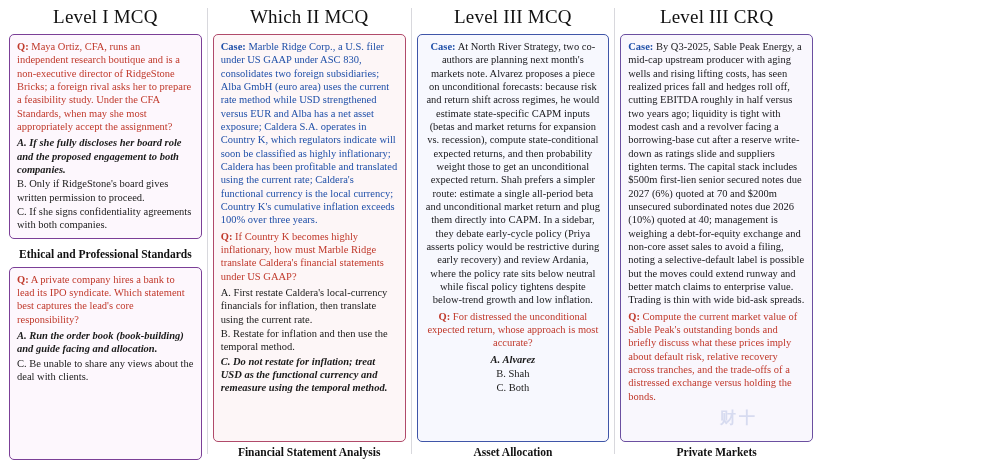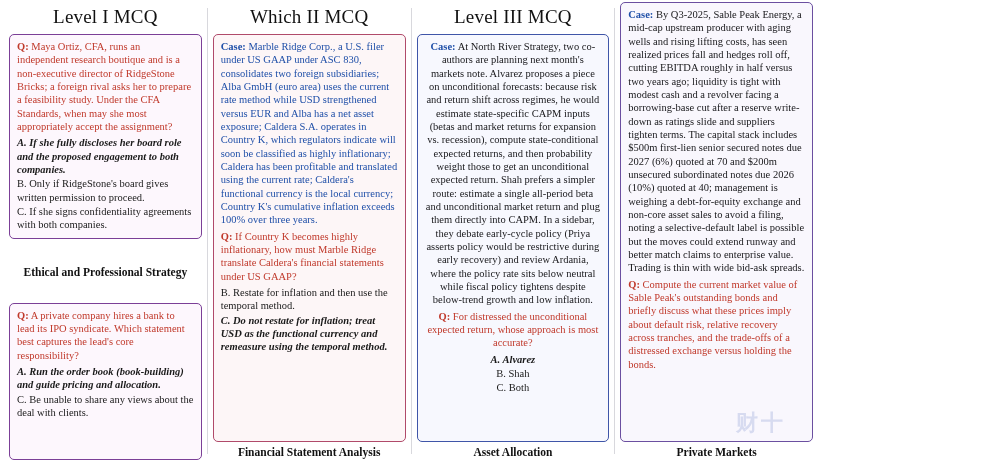--- a/index.html
+++ b/index.html
@@ -30,21 +30,21 @@
     font-size: 19px;
     font-family: "Liberation Serif", serif;
     color: #111;
     padding: 4px 0 6px 0;
     letter-spacing: 0.2px;
   }
   .col-body {
     flex: 1 1 auto;
     display: flex;
     flex-direction: column;
-    gap: 23px;
+    gap: 5px;
     min-height: 0;
     border-radius: 25px;
   }
   .card {
     border: 1.5px solid #3b4ea8;
     border-radius: 5px;
     padding: 5px 7px 6px 7px;
     background: #fdfaff;
     font-size: 10.5px;
     line-height: 1.27;
@@ -84,62 +84,63 @@
   }
   .watermark {
     position: absolute;
     pointer-events: none;
     color: rgba(80,110,190,0.20);
     font-family: "Liberation Sans", sans-serif;
     font-weight: bold;
     white-space: nowrap;
   }
   .wm1 { left: 300px; top: 348px; font-size: 26px; letter-spacing: 2px; }
-  .wm2 { left: 736px; top: 408px; font-size: 22px; letter-spacing: 3px; font-family: Liberation Mono, monospace; }
+  .wm2 { left: 720px; top: 408px; font-size: 16px; letter-spacing: 3px; font-family: Liberation Mono, monospace; }
 </style>
 </head>
 <body>
 
 <div class="board">
 
   <div class="column">
     <div class="col-title">Level I MCQ</div>
     <div class="col-body">
       <div class="card c1 half">
         <p>
           <span class="lead">Q:</span><span class="qtext-red"> Maya Ortiz, CFA, runs an independent research boutique and is a non-executive director of RidgeStone Bricks; a foreign rival asks her to prepare a feasibility study. Under the CFA Standards, when may she most appropriately accept the assignment?</span>
         </p>
         <p class="opt correct">A. If she fully discloses her board role and the proposed engagement to both companies.</p>
         <p class="opt">B. Only if RidgeStone's board gives written permission to proceed.</p>
         <p class="opt">C. If she signs confidentiality agreements with both companies.</p>
       </div>
-      <div class="footer">Ethical and Professional Strategy</div>
+      <div class="footer">Ethical and Professional Standards</div>
       <div class="card c1 tall">
         <p>
           <span class="lead">Q:</span><span class="qtext-red"> A private company hires a bank to lead its IPO syndicate. Which statement best captures the lead's core responsibility?</span>
         </p>
-        <p class="opt correct">A. Run the order book (book-building) and guide pricing and allocation.</p>
+        <p class="opt correct">A. Run the order book (book-building) and guide facing and allocation.</p>
         <p class="opt">C. Be unable to share any views about the deal with clients.</p>
       </div>
     </div>
     <div class="footer" style="visibility:hidden;height:0;padding:0;">Ethical and Professional Standards</div>
   </div>
 
   <div class="divider"></div>
 
   <div class="column">
     <div class="col-title">Which II MCQ</div>
     <div class="col-body">
       <div class="card c2 tall">
         <p>
           <span class="lead-b">Case:</span><span class="qtext-blue"> Marble Ridge Corp., a U.S. filer under US GAAP under ASC 830, consolidates two foreign subsidiaries; Alba GmbH (euro area) uses the current rate method while USD strengthened versus EUR and Alba has a net asset exposure; Caldera S.A. operates in Country K, which regulators indicate will soon be classified as highly inflationary; Caldera has been profitable and translated using the current rate; Caldera's functional currency is the local currency; Country K's cumulative inflation exceeds 100% over three years.</span>
         </p>
         <p>
           <span class="lead">Q:</span><span class="qtext-red"> If Country K becomes highly inflationary, how must Marble Ridge translate Caldera's financial statements under US GAAP?</span>
         </p>
+        <p class="opt">A. First restate Caldera's local-currency financials for inflation, then translate using the current rate.</p>
         <p class="opt">B. Restate for inflation and then use the temporal method.</p>
         <p class="opt correct">C. Do not restate for inflation; treat USD as the functional currency and remeasure using the temporal method.</p>
       </div>
     </div>
     <div class="footer">Financial Statement Analysis</div>
   </div>
 
   <div class="divider"></div>
 
   <div class="column">
@@ -156,20 +157,21 @@
         <p class="opt">B. Shah</p>
         <p class="opt">C. Both</p>
       </div>
     </div>
     <div class="footer">Asset Allocation</div>
   </div>
 
   <div class="divider"></div>
 
   <div class="column">
+    <div class="col-title">Level III CRQ</div>
     <div class="col-body">
       <div class="card c4 tall">
         <p>
           <span class="lead-b">Case:</span><span class="body-dark"> By Q3-2025, Sable Peak Energy, a mid-cap upstream producer with aging wells and rising lifting costs, has seen realized prices fall and hedges roll off, cutting EBITDA roughly in half versus two years ago; liquidity is tight with modest cash and a revolver facing a borrowing-base cut after a reserve write-down as ratings slide and suppliers tighten terms. The capital stack includes $500m first-lien senior secured notes due 2027 (6%) quoted at 70 and $200m unsecured subordinated notes due 2026 (10%) quoted at 40; management is weighing a debt-for-equity exchange and non-core asset sales to avoid a filing, noting a selective-default label is possible but the moves could extend runway and better match claims to enterprise value. Trading is thin with wide bid-ask spreads.</span>
         </p>
         <p>
           <span class="lead">Q:</span><span class="qtext-red"> Compute the current market value of Sable Peak's outstanding bonds and briefly discuss what these prices imply about default risk, relative recovery across tranches, and the trade-offs of a distressed exchange versus holding the bonds.</span>
         </p>
       </div>
     </div>

